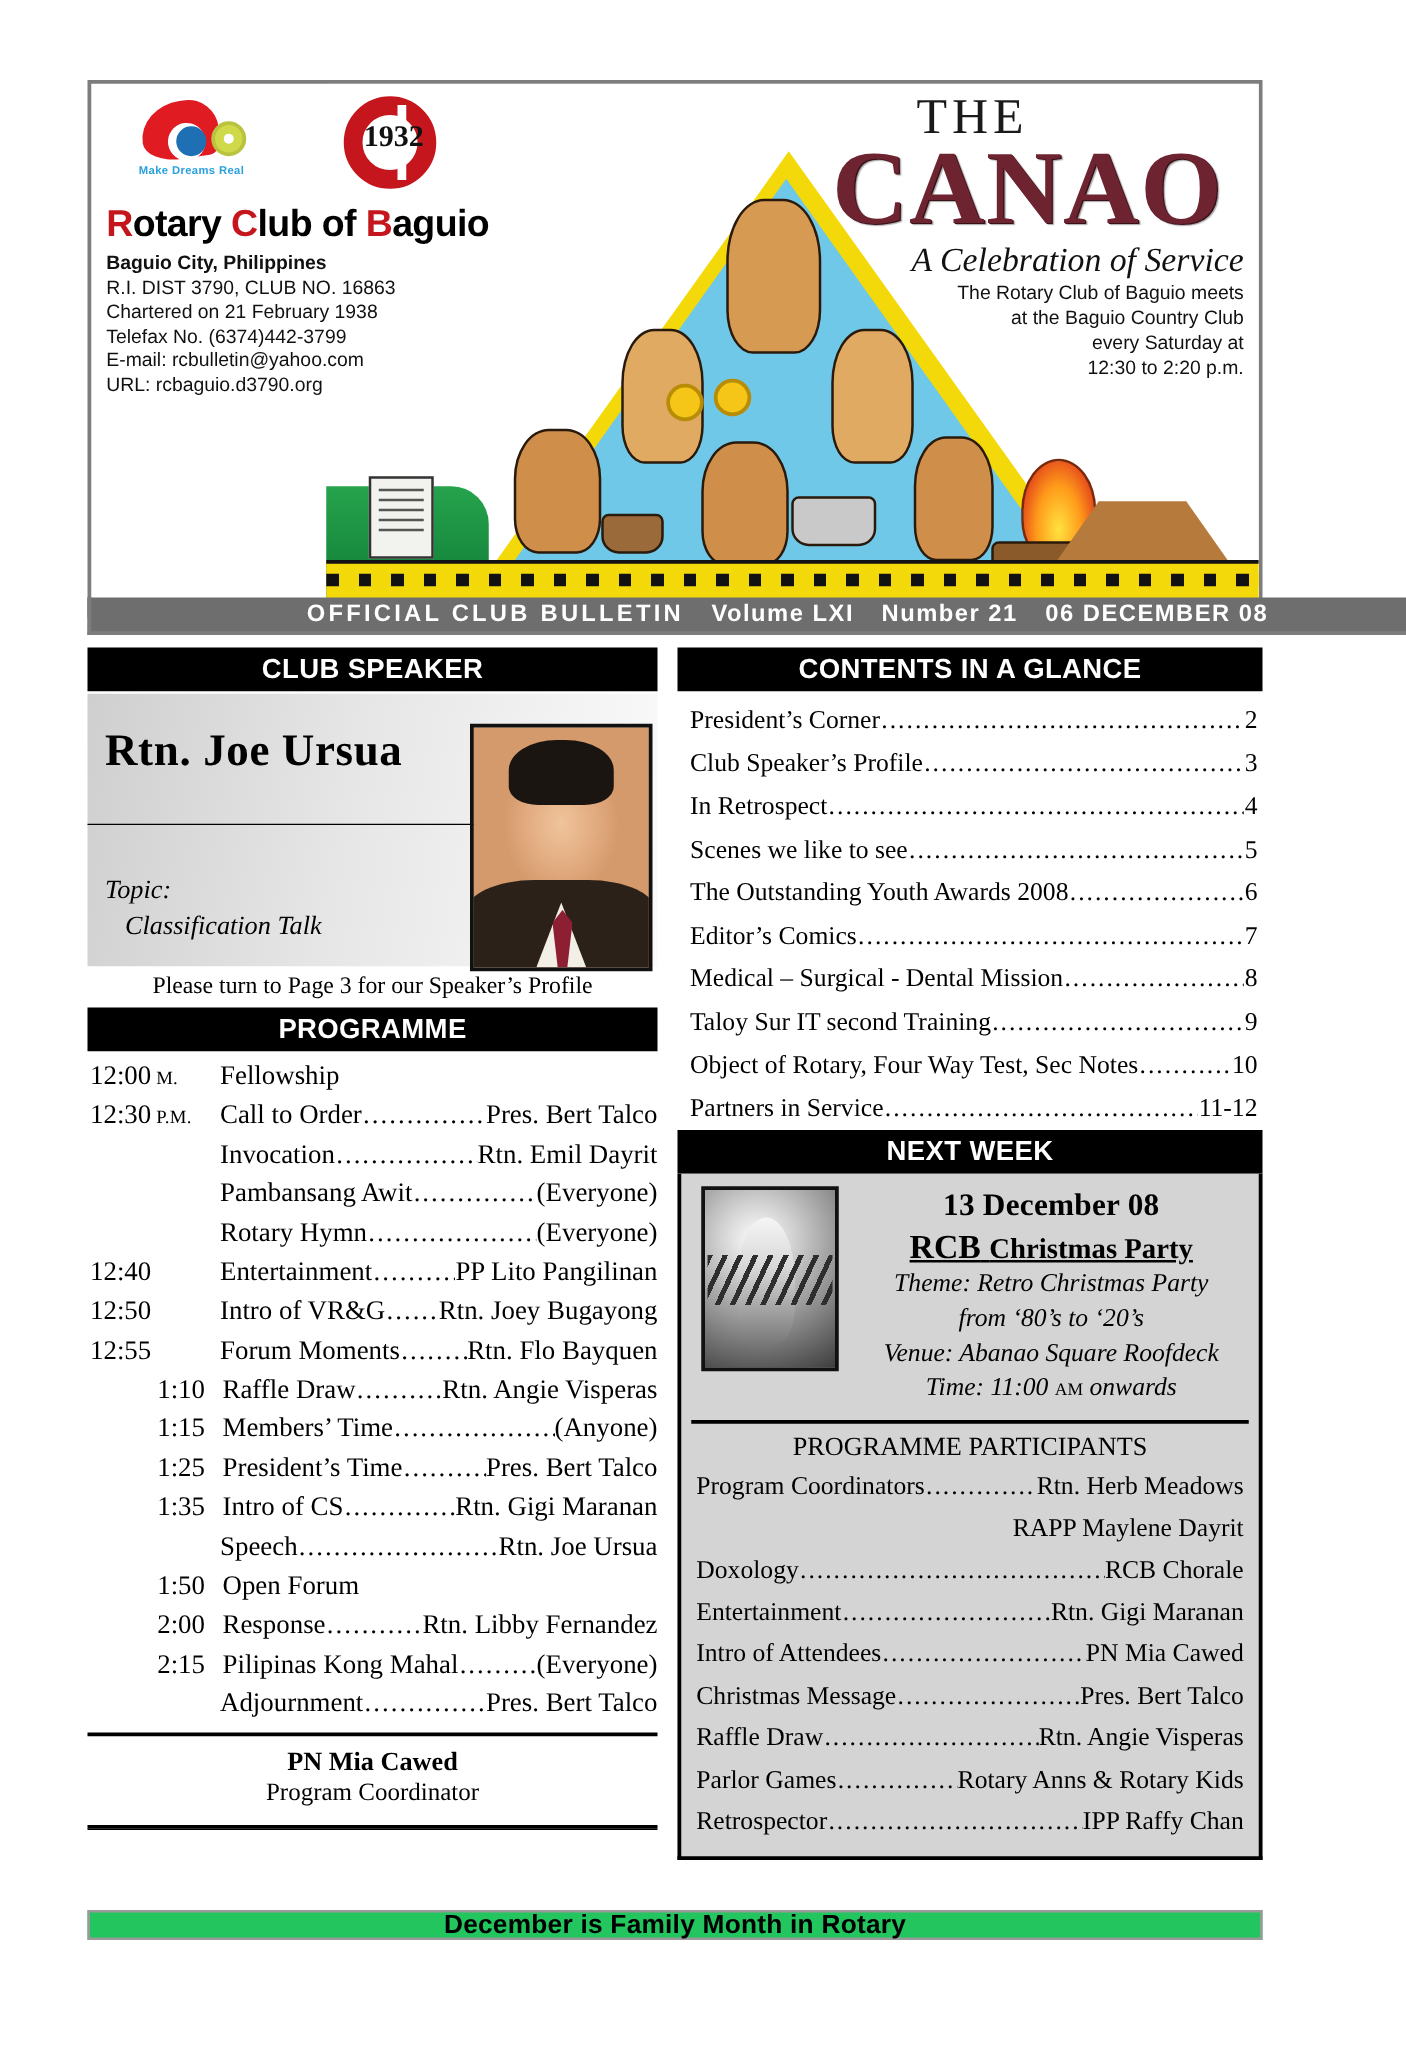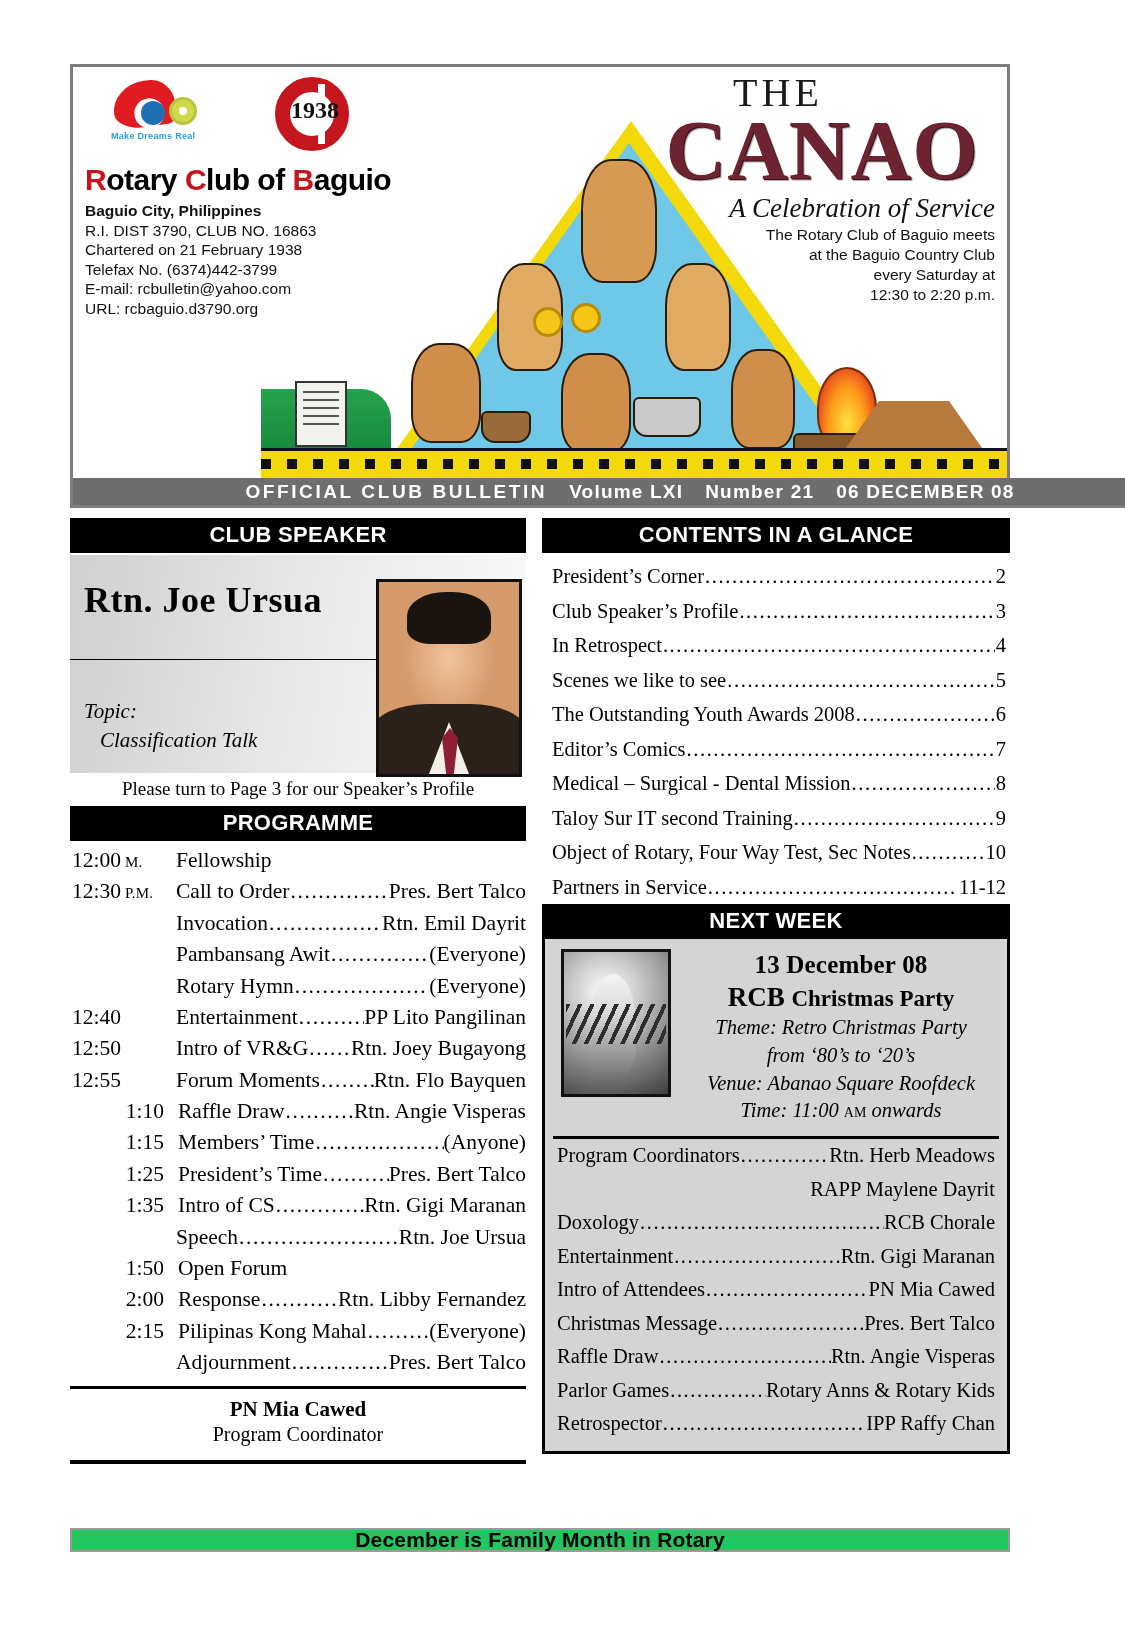--- a/index.html
+++ b/index.html
@@ -481,20 +481,21 @@
   }
   .nw-text { flex: 1 1 auto; text-align: center; padding-top: 2px; }
   .nw-date {
     font-family: "Liberation Serif", serif;
     font-weight: bold; font-size: 25px; letter-spacing: .2px;
   }
   .nw-title {
     font-family: "Liberation Serif", serif;
     font-weight: bold; font-size: 27px;
     margin-top: 3px;
+    text-decoration: underline;
   }
   .nw-title .sc { font-size: 23px; }
   .nw-line {
     font-family: "Liberation Serif", serif;
     font-style: italic;
     font-size: 20.5px;
     line-height: 1.26;
     margin-top: 2px;
   }
   .nw-line .small { font-size: 14px; font-style: normal; }
@@ -577,21 +578,21 @@
       <div class="mh-left">
         <div class="logos">
           <div class="ri-logo">
             <div class="ri-swoosh"></div>
             <div class="ri-blue"></div>
             <div class="ri-gear"></div>
             <div class="ri-tag">Make Dreams Real</div>
           </div>
           <div class="year-logo">
             <div class="year-ring"></div>
-            <div class="year-num">1938</div>
+            <div class="year-num">1932</div>
           </div>
         </div>
 
         <div class="club-title">
           <span class="rd">R</span>otary <span class="rd">C</span>lub of <span class="rd">B</span>aguio
         </div>
         <div class="club-meta">
           <div class="b">Baguio City, Philippines</div>
           <div>R.I. DIST 3790, CLUB NO. 16863</div>
           <div>Chartered on 21 February 1938</div>
@@ -869,20 +870,21 @@
             <span>Time:</span>
             <span>11:00</span>
             <span class="small">AM</span>
             <span>onwards</span>
           </div>
         </div>
       </div>
 
       <div class="pp-wrap">
         <div class="pp-sep"></div>
+        <div class="pp-head">PROGRAMME PARTICIPANTS</div>
         <div id="pp-list">
             <div class="pp-row">
               <span class="pp-name">Program Coordinators</span>
               <span class="dots">......................................................................</span>
               <span class="pp-who">Rtn. Herb Meadows</span>
             </div>
             <div class="pp-row right">
               <span class="pp-who">RAPP Maylene Dayrit</span>
             </div>
             <div class="pp-row">

